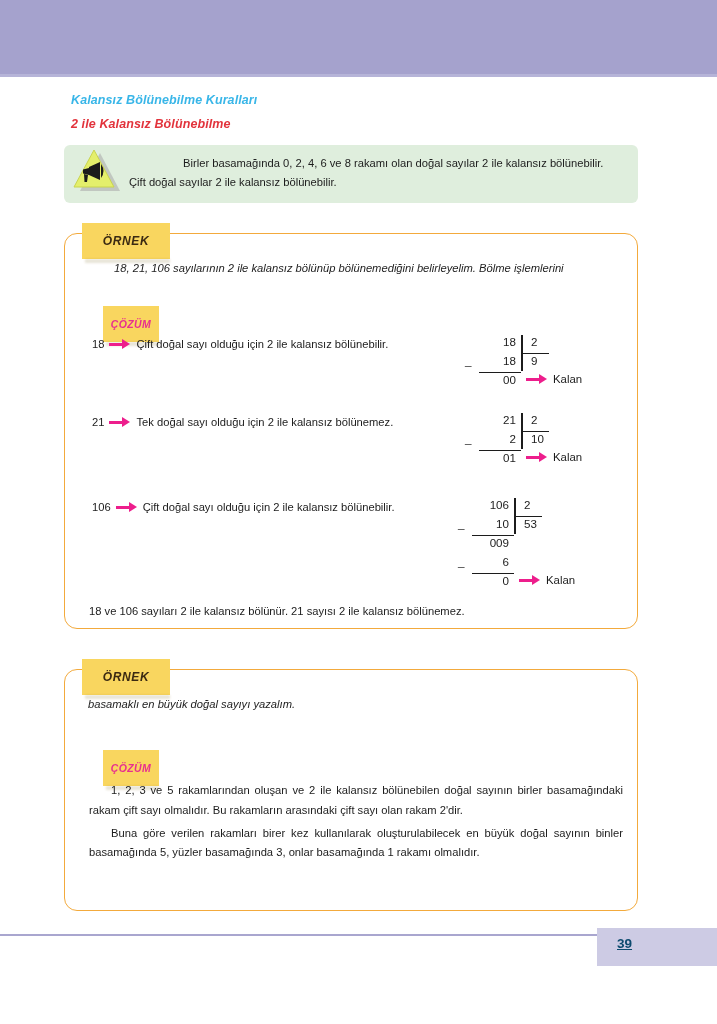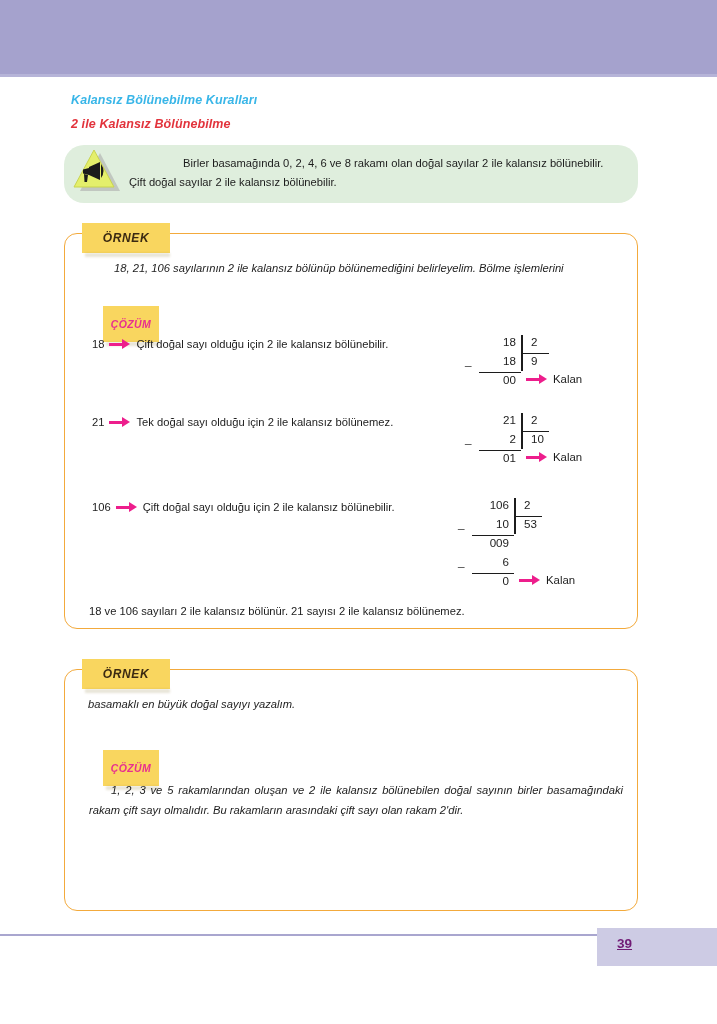--- a/index.html
+++ b/index.html
@@ -58,21 +58,21 @@
     letter-spacing: .1px;
   }
 
   
   .rule-box {
     position: absolute;
     left: 64px; top: 68px;
     width: 574px;
     height: 58px;
     background: #dfeedd;
-    border-radius: 20px;
+    border-radius: 6px;
   }
   .rule-icon {
     position: absolute;
     left: 4px; top: 2px;
     width: 58px;
     height: 52px;
   }
   .rule-text {
     position: absolute;
     left: 65px; top: 9px;
@@ -104,21 +104,21 @@
     content: "";
     position: absolute;
     left: 3px; top: 100%;
     width: calc(100% - 3px);
     height: 4px;
     background: rgba(120,95,20,0.17);
     filter: blur(1.2px);
   }
   .tab-ornek {
     width: 88px;
-    height: 30px;
+    height: 36px;
     font-size: 12px;
     font-weight: bold;
     font-style: italic;
     color: #3b2a12;
     letter-spacing: .6px;
   }
   .tab-cozum {
     width: 56px;
     height: 36px;
     font-size: 10.5px;
@@ -140,21 +140,20 @@
   .body-text {
     position: absolute;
     font-size: 11.2px;
     line-height: 19.5px;
     color: #1c1c1c;
     text-align: justify;
   }
   .body-text p {
     margin: 0 0 3.5px 0;
     text-indent: 22px;
-    font-style: italic;
   }
 
   
   .stmt {
     position: absolute;
     font-size: 11.2px;
     color: #1c1c1c;
     white-space: nowrap;
     display: flex;
     align-items: center;
@@ -246,21 +245,21 @@
     left: 597px; top: 928px;
     width: 120px;
     height: 38px;
     background: #cdcbe4;
   }
   .page-num {
     position: absolute;
     left: 617px; top: 936px;
     font-size: 13.5px;
     font-weight: bold;
-    color: #701a75;
+    color: #0c4a6e;
     text-decoration: underline;
   }
 </style>
 </head>
 <body>
 
 <div class="header-band">
   <div class="header-band-edge"></div>
 </div>
 
@@ -444,19 +443,20 @@
   <div class="q-text" style="left:88px; top:618px; width:537px;">
     <span>basamaklı en büyük doğal sayıyı yazalım.</span>
   </div>
 
   <div class="tab tab-cozum" style="left:103px; top:673px;">
     <span>ÇÖZÜM</span>
   </div>
 
   <div class="body-text" style="left:89px; top:704px; width:534px;">
     <p>1, 2, 3 ve 5 rakamlarından oluşan ve 2 ile kalansız bölünebilen doğal sayının birler basamağındaki rakam çift sayı olmalıdır. Bu rakamların arasındaki çift sayı olan rakam 2'dir.</p>
+    <p>Buna göre verilen rakamları birer kez kullanılarak oluşturulabilecek en büyük doğal sayının binler basamağında 5, yüzler basamağında 3, onlar basamağında 1 rakamı olmalıdır.</p>
   </div>
 
 </div>
 
 <div class="footer-line"></div>
 <div class="page-num-box"></div>
 <div class="page-num">39</div>
 
 </body></html>

